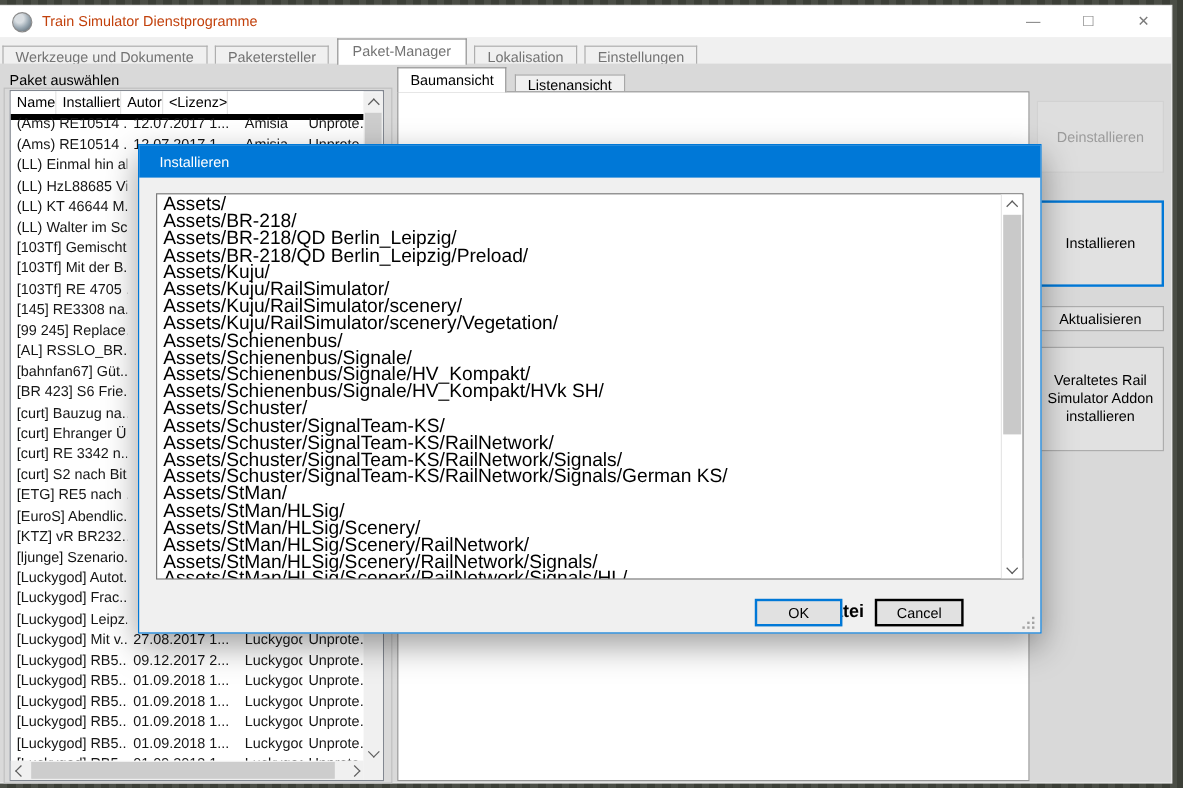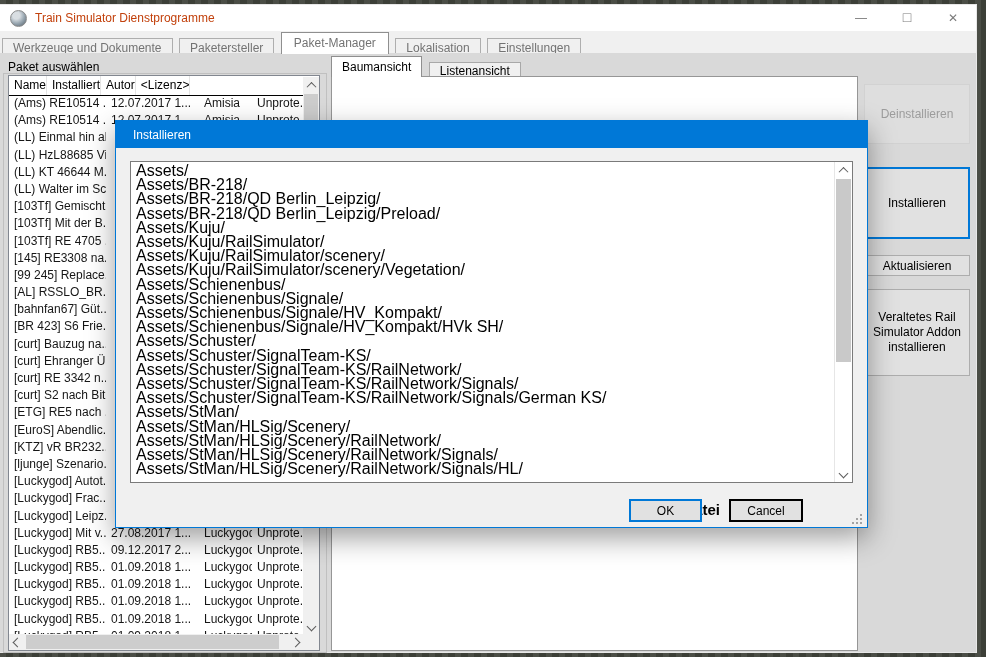--- a/index.html
+++ b/index.html
@@ -26,21 +26,21 @@
   .tab.active{background:#ffffff;height:21px;line-height:21px;top:1px;padding:0 12px;z-index:3;border-color:#8f8f8f;}
 
   
   .client{position:absolute;left:0;top:48px;width:976px;height:599px;background:#d9d9d9;}
 
   .group-label{position:absolute;left:8px;top:7px;font-size:12px;color:#000;}
   .groupbox{position:absolute;left:3px;top:20px;width:322px;height:578px;border:1px solid #c0c0c0;}
 
   
   .listview{position:absolute;left:8px;top:22px;width:312px;height:576px;background:#ffffff;border:1px solid #828790;box-sizing:border-box;}
-  .lv-header{position:absolute;left:0;top:0;right:16px;height:19px;background:#ffffff;display:flex;border-bottom:1px solid #000000;}
+  .lv-header{position:absolute;left:0;top:0;right:16px;height:19px;background:#ffffff;display:flex;border-bottom:5px solid #000000;}
   .hcell{font-size:12px;color:#000;line-height:19px;padding-left:5px;border-right:1px solid #e4e4e4;box-sizing:border-box;
     white-space:nowrap;overflow:hidden;flex:none;}
   .lv-rows{position:absolute;left:0;top:19px;right:16px;bottom:16px;overflow:hidden;}
   .lv-row{display:flex;height:17.2px;line-height:17.2px;}
   .cell{font-size:12px;color:#161616;padding-left:5px;white-space:nowrap;overflow:hidden;flex:none;box-sizing:border-box;}
   .cn{width:97px;} .ci{width:93px;} .ca{width:53px;} .cl{width:51px;}
 
   
   .sb-track{background:#f0f0f0;position:absolute;}
   .sb-btn{position:absolute;width:16px;height:16px;background:#f0f0f0;display:flex;align-items:center;justify-content:center;}
@@ -453,20 +453,21 @@
           <div class="dlg-item">Assets/Schuster/SignalTeam-KS/</div>
 
           <div class="dlg-item">Assets/Schuster/SignalTeam-KS/RailNetwork/</div>
 
           <div class="dlg-item">Assets/Schuster/SignalTeam-KS/RailNetwork/Signals/</div>
 
           <div class="dlg-item">Assets/Schuster/SignalTeam-KS/RailNetwork/Signals/German KS/</div>
 
           <div class="dlg-item">Assets/StMan/</div>
 
+          <div class="dlg-item">Assets/StMan/HLSig/</div>
 
           <div class="dlg-item">Assets/StMan/HLSig/Scenery/</div>
 
           <div class="dlg-item">Assets/StMan/HLSig/Scenery/RailNetwork/</div>
 
           <div class="dlg-item">Assets/StMan/HLSig/Scenery/RailNetwork/Signals/</div>
 
           <div class="dlg-item">Assets/StMan/HLSig/Scenery/RailNetwork/Signals/HL/</div>
         </div>
       <div class="dlg-vscroll">

